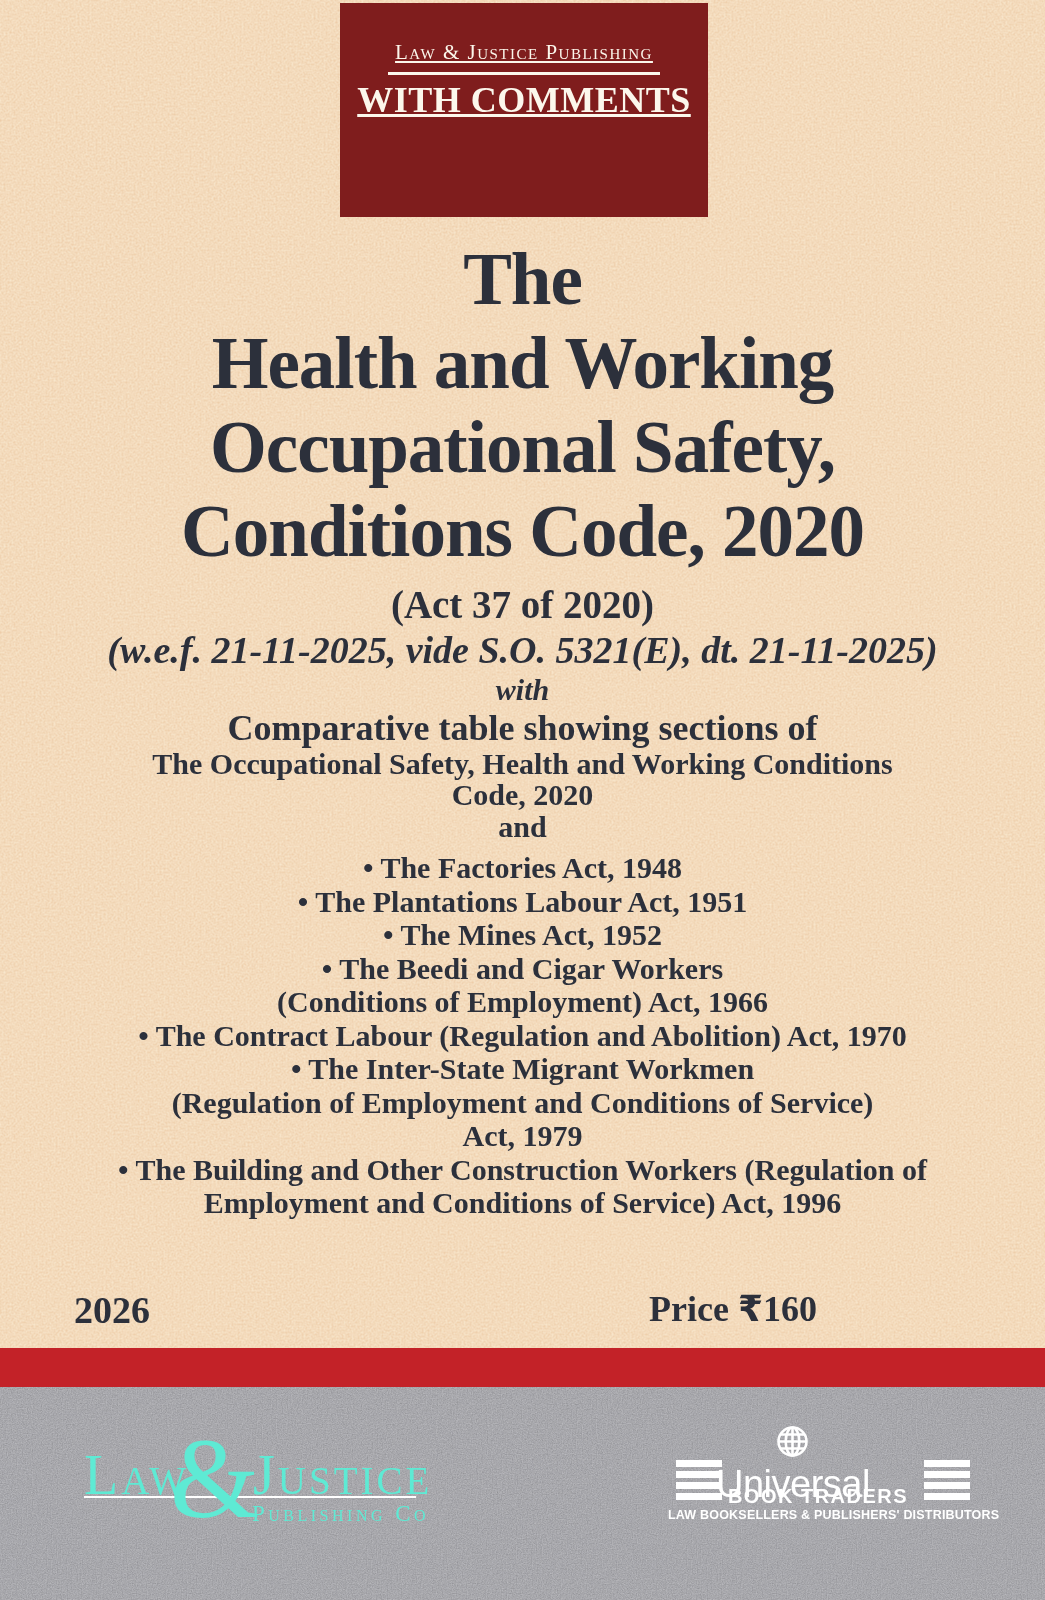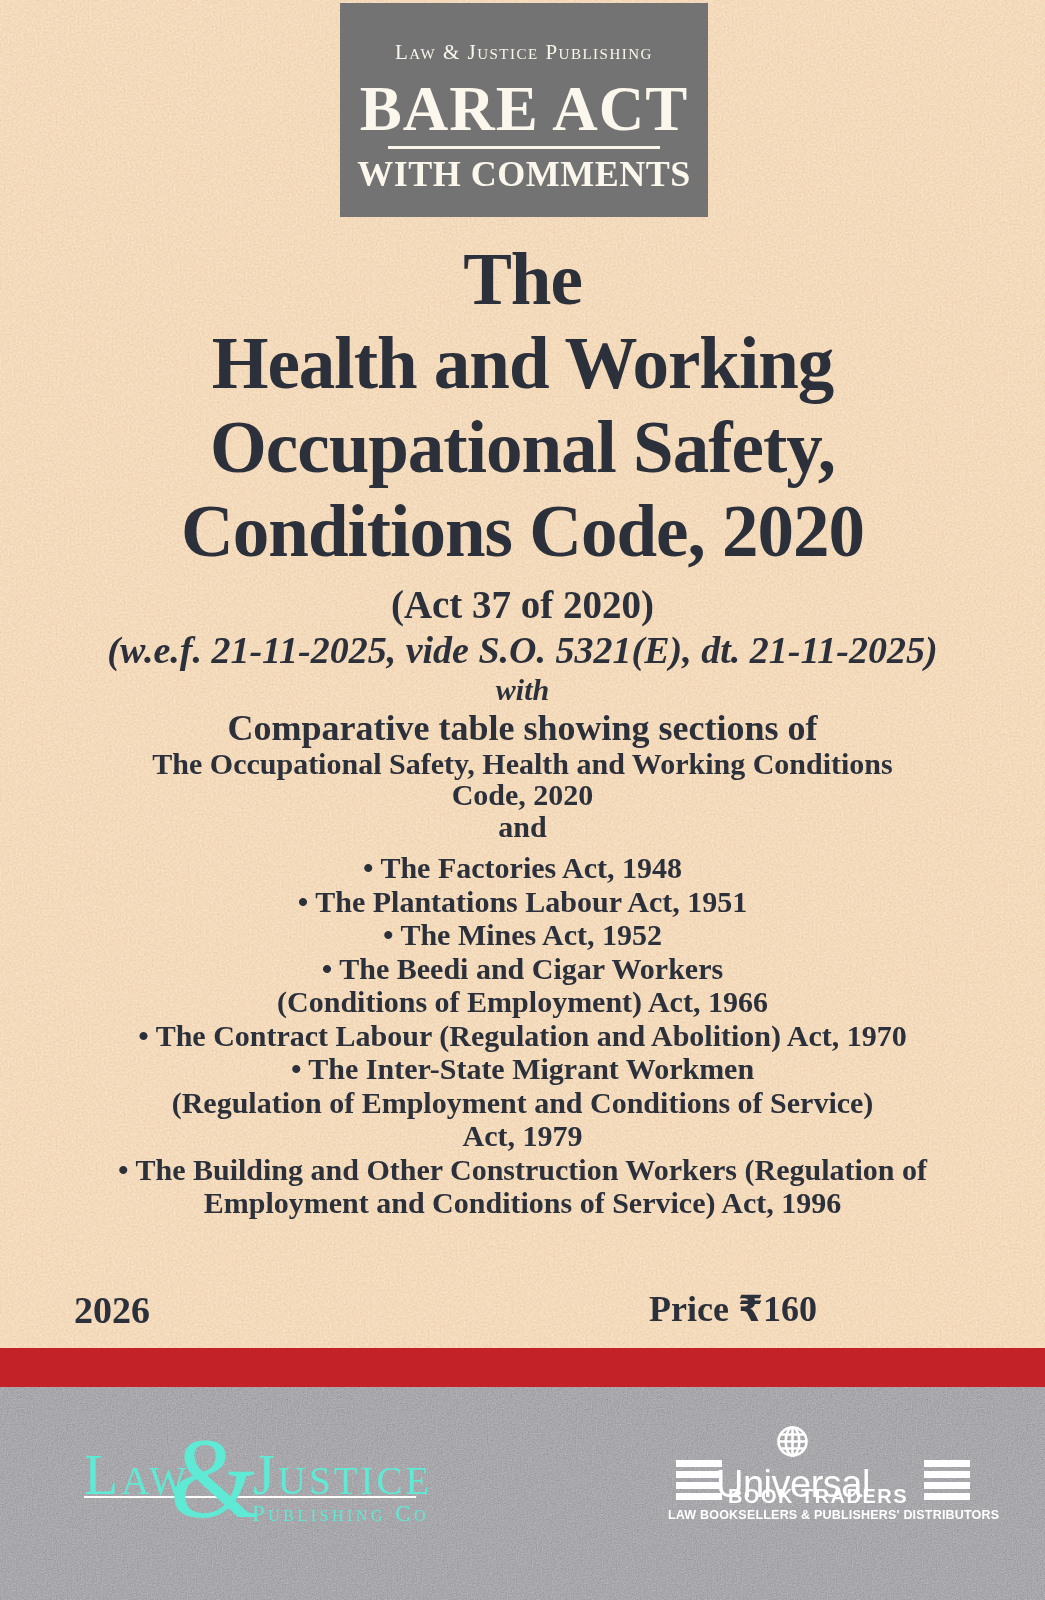--- a/index.html
+++ b/index.html
@@ -5,21 +5,21 @@
   html,body { margin:0; padding:0; background:#9a9a9a; }
   .cover {
     position:relative; width:1045px; height:1600px; overflow:hidden;
     background:#f0c89b; font-family:"Liberation Serif", serif;
   }
   .tex { position:absolute; left:0; top:0; pointer-events:none; }
 
   
   .banner {
     position:absolute; left:340px; top:3px; width:368px; height:214px;
-    background:#737373; text-align:center; color:#fcf7ec;
+    background:#7f1d1d; text-align:center; color:#fcf7ec;text-decoration:underline;
   }
   .banner-publisher {
     margin-top:36px; font-size:21px; line-height:26px;
     font-variant:small-caps; letter-spacing:1.5px; font-weight:500;
   }
   .banner-series {
     margin-top:14px; font-size:63px; line-height:60px;
     font-weight:600; letter-spacing:1px;
   }
   .banner-rule { width:272px; height:2.5px; background:#fcf7ec; margin:7px auto 6px auto; }
@@ -100,21 +100,20 @@
         <feFuncG type="table" tableValues="0.55 0.92"></feFuncG>
         <feFuncB type="table" tableValues="0.33 0.75"></feFuncB>
         <feFuncA type="table" tableValues="1 1"></feFuncA>
       </feComponentTransfer>
     </filter>
     <rect x="0" y="0" width="1045" height="1600" filter="url(#paperNoise)" opacity="0.85"></rect>
   </svg>
 
   <div class="banner">
     <div class="banner-publisher">Law &amp; Justice Publishing</div>
-    <div class="banner-series">BARE ACT</div>
     <div class="banner-rule"></div>
     <div class="banner-sub">WITH COMMENTS</div>
   </div>
 
   <div class="main">
     <div class="book-title">
         <div class="title-line">The</div>
         <div class="title-line">Health and Working</div>
         <div class="title-line">Occupational Safety,</div>
         <div class="title-line">Conditions Code, 2020</div>

